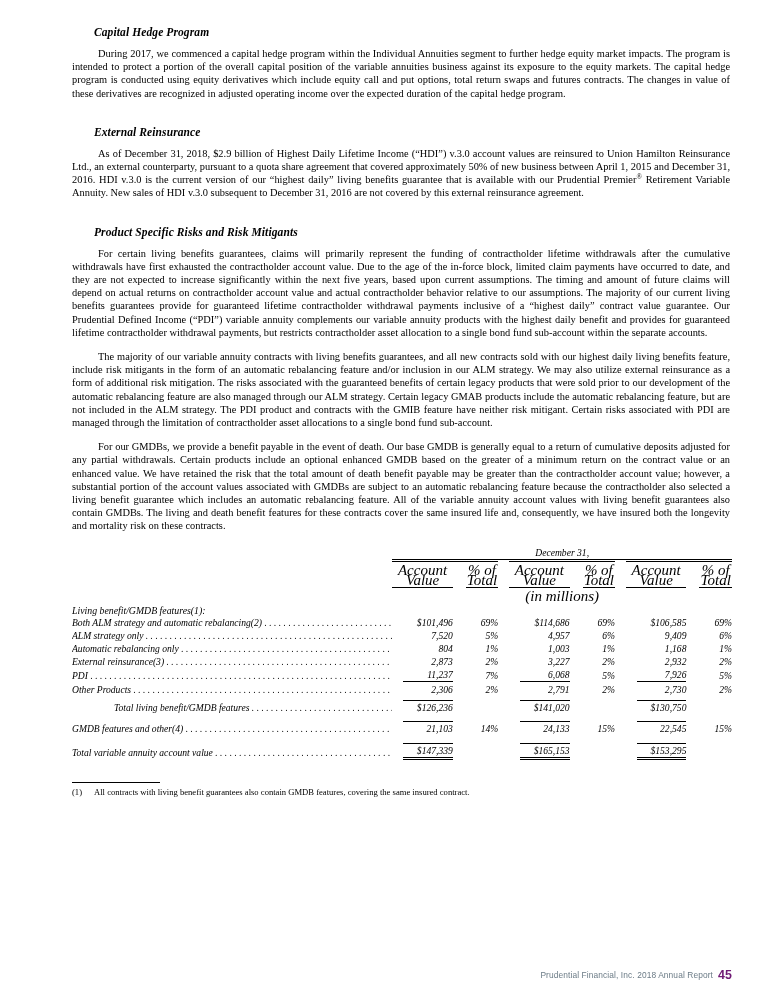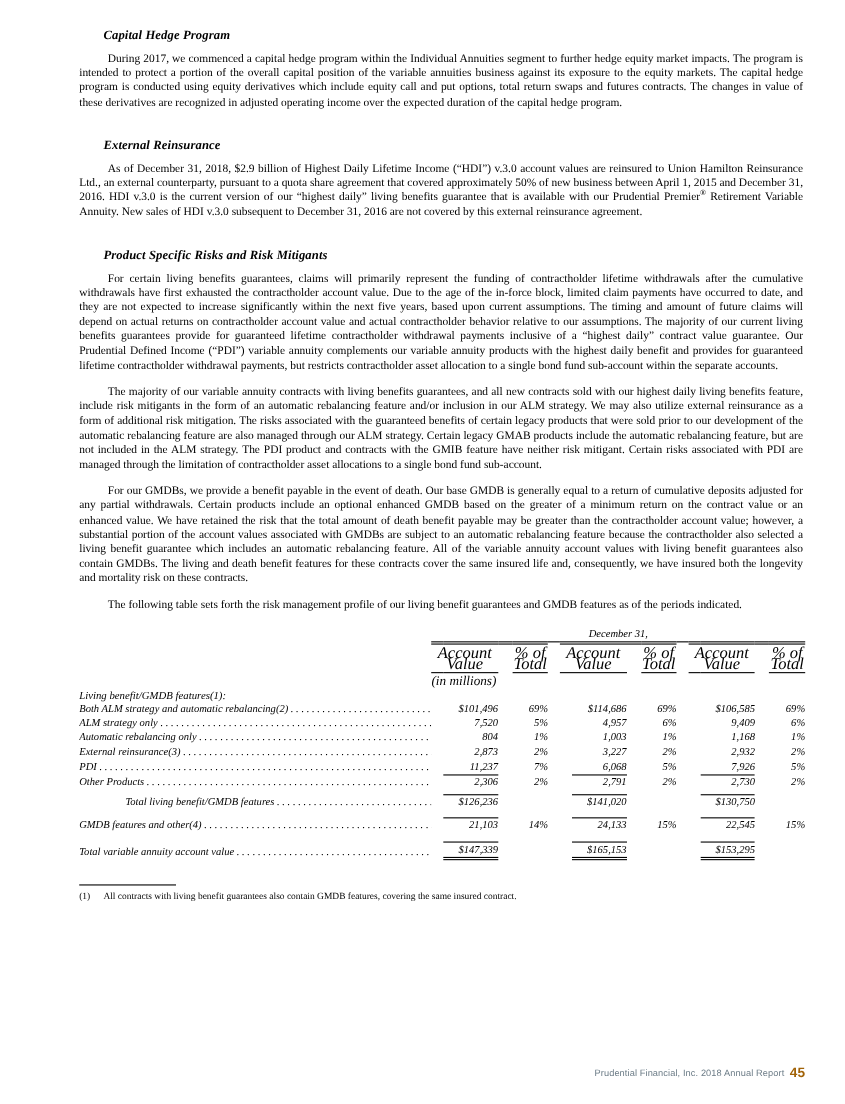--- a/index.html
+++ b/index.html
@@ -101,23 +101,23 @@
   }
   .colhdr {
     text-align: center;
     font-weight: bold;
     font-size: 15px;
     line-height: 10.4px;
     padding-bottom: 1px;
   }
   .colhdr-rule { border-bottom: 1px solid #000; }
   .inmillions {
-    text-align: left;
-    font-weight: bold;
-    font-size: 12px;
+    text-align: center;
+    font-weight: bold;
+    font-size: 15px;
     padding: 2px 0 5px 0;
   }
   .rowgroup-title {
     font-weight: bold;
     font-size: 9.8px;
     padding-top: 2px;
     padding-bottom: 3px;
   }
   .leader {
     font-size: 9.6px;
@@ -156,41 +156,40 @@
     right: 36px;
     bottom: 22px;
     font-family: "Liberation Sans", sans-serif;
     font-size: 8.4px;
     color: #6b7b86;
     letter-spacing: 0.1px;
   }
   .footer .pageno {
     font-weight: bold;
     font-size: 12.4px;
-    color: #a16207;
+    color: #701a75;
     margin-left: 5px;
     vertical-align: -1px;
   }
 </style>
 </head>
 <body>
 
 <div class="page">
 
   <h2 class="section-head">Capital Hedge Program</h2>
   <p class="body">During 2017, we commenced a capital hedge program within the Individual Annuities segment to further hedge equity market impacts. The program is intended to protect a portion of the overall capital position of the variable annuities business against its exposure to the equity markets. The capital hedge program is conducted using equity derivatives which include equity call and put options, total return swaps and futures contracts. The changes in value of these derivatives are recognized in adjusted operating income over the expected duration of the capital hedge program.</p>
 
   <h2 class="section-head sp"><span>External Reinsurance</span></h2>
   <p class="body"><span>As of December 31, 2018, $2.9 billion of Highest Daily Lifetime Income (“HDI”) v.3.0 account values are reinsured to Union Hamilton Reinsurance Ltd., an external counterparty, pursuant to a quota share agreement that covered approximately 50% of new business between April 1, 2015 and December 31, 2016. HDI v.3.0 is the current version of our “highest daily” living benefits guarantee that is available with our Prudential Premier<sup>®</sup> Retirement Variable Annuity. New sales of HDI v.3.0 subsequent to December 31, 2016 are not covered by this external reinsurance agreement.</span></p>
 
   <h2 class="section-head sp">Product Specific Risks and Risk Mitigants</h2>
   <p class="body">For certain living benefits guarantees, claims will primarily represent the funding of contractholder lifetime withdrawals after the cumulative withdrawals have first exhausted the contractholder account value. Due to the age of the in-force block, limited claim payments have occurred to date, and they are not expected to increase significantly within the next five years, based upon current assumptions. The timing and amount of future claims will depend on actual returns on contractholder account value and actual contractholder behavior relative to our assumptions. The majority of our current living benefits guarantees provide for guaranteed lifetime contractholder withdrawal payments inclusive of a “highest daily” contract value guarantee. Our Prudential Defined Income (“PDI”) variable annuity complements our variable annuity products with the highest daily benefit and provides for guaranteed lifetime contractholder withdrawal payments, but restricts contractholder asset allocation to a single bond fund sub-account within the separate accounts.</p>
   <p class="body gap">The majority of our variable annuity contracts with living benefits guarantees, and all new contracts sold with our highest daily living benefits feature, include risk mitigants in the form of an automatic rebalancing feature and/or inclusion in our ALM strategy. We may also utilize external reinsurance as a form of additional risk mitigation. The risks associated with the guaranteed benefits of certain legacy products that were sold prior to our development of the automatic rebalancing feature are also managed through our ALM strategy. Certain legacy GMAB products include the automatic rebalancing feature, but are not included in the ALM strategy. The PDI product and contracts with the GMIB feature have neither risk mitigant. Certain risks associated with PDI are managed through the limitation of contractholder asset allocations to a single bond fund sub-account.</p>
   <p class="body gap">For our GMDBs, we provide a benefit payable in the event of death. Our base GMDB is generally equal to a return of cumulative deposits adjusted for any partial withdrawals. Certain products include an optional enhanced GMDB based on the greater of a minimum return on the contract value or an enhanced value. We have retained the risk that the total amount of death benefit payable may be greater than the contractholder account value; however, a substantial portion of the account values associated with GMDBs are subject to an automatic rebalancing feature because the contractholder also selected a living benefit guarantee which includes an automatic rebalancing feature. All of the variable annuity account values with living benefit guarantees also contain GMDBs. The living and death benefit features for these contracts cover the same insured life and, consequently, we have insured both the longevity and mortality risk on these contracts.</p>
-  <p class="body gap">The following table sets forth the risk management profile of our living benefit guarantees and GMDB features as of the periods indicated.</p>
 
   <div class="tablewrap">
     <table class="fin">
       <colgroup>
         <col style="width:296px">
         <col style="width:10px">
         <col style="width:46px">
         <col style="width:12px">
         <col style="width:30px">
         <col style="width:10px">

